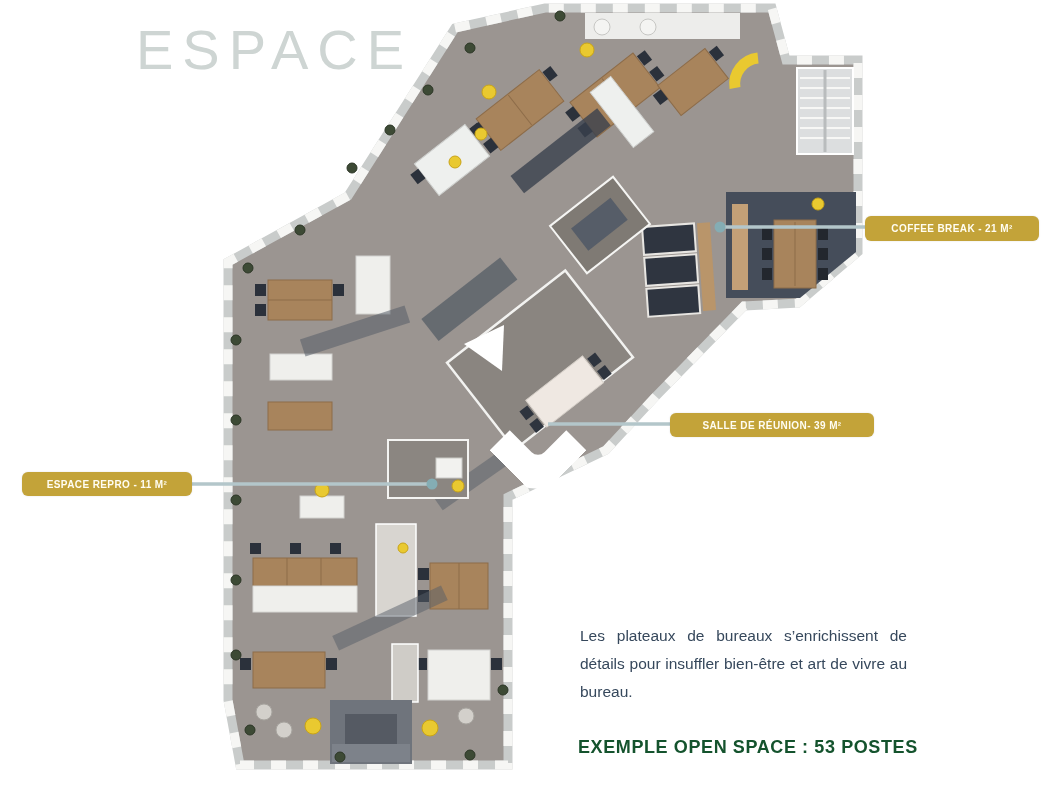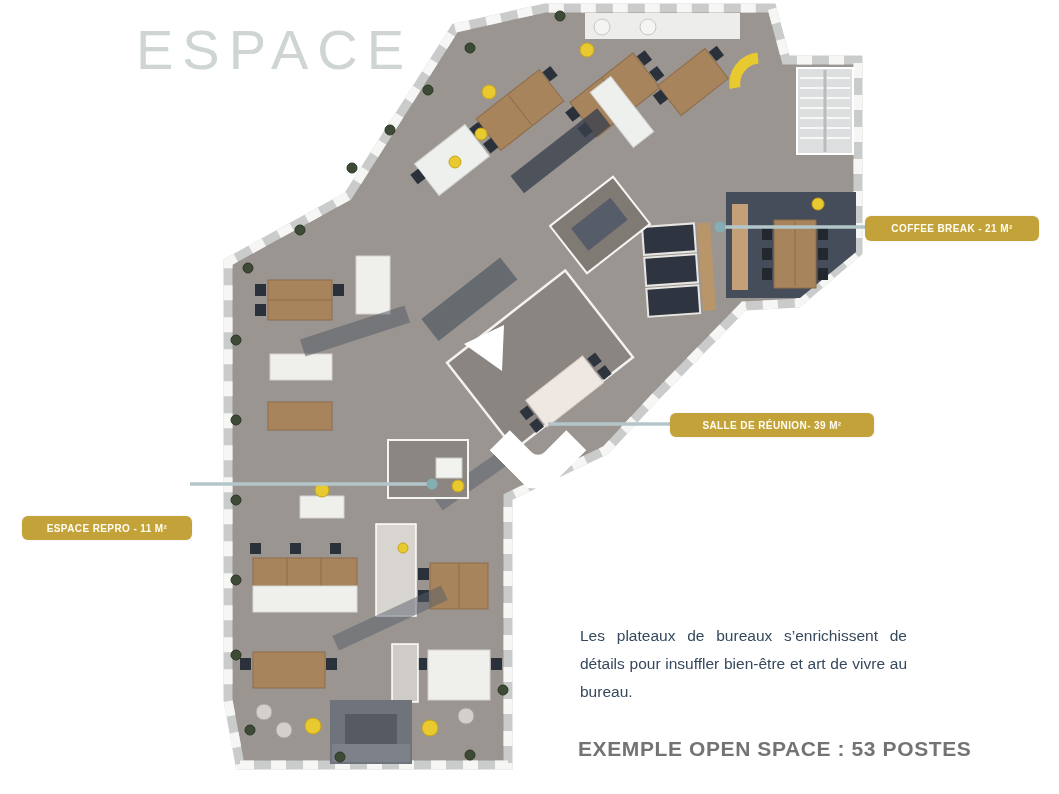--- a/index.html
+++ b/index.html
@@ -14,32 +14,32 @@
   }
   .plan-svg{position:absolute;left:0;top:0;}
   .tag{
     position:absolute;display:flex;align-items:center;justify-content:center;
     background:#c3a339;color:#fffdf2;font-weight:bold;font-size:10px;
     letter-spacing:0.4px;border-radius:6px;white-space:nowrap;
     box-shadow:0 0 2px rgba(0,0,0,0.12);
   }
   .tag-coffee{left:865px;top:216px;width:174px;height:25px;}
   .tag-salle{left:670px;top:413px;width:204px;height:24px;}
-  .tag-repro{left:22px;top:472px;width:170px;height:24px;margin-top:44px;}
+  .tag-repro{left:22px;top:472px;width:170px;height:24px;}
   .copy{
     position:absolute;left:580px;width:327px;
     color:#36485c;font-size:15.5px;line-height:28px;
     text-align:justify;font-weight:400;
   }
   .copy.p1{top:516px;}
   .copy.p2{top:606px;}
   .caption{
     position:absolute;left:578px;top:737px;
-    font-size:21px;font-weight:bold;letter-spacing:0.6px;
-    color:#737373;
+    font-size:18px;font-weight:bold;letter-spacing:0.6px;
+    color:#14532d;
   }
 </style>
 </head>
 <body>
 
 <div class="page">
 
   <div>
   <svg class="plan-svg" width="1059" height="794" viewBox="0 0 1059 794">
     <defs>

